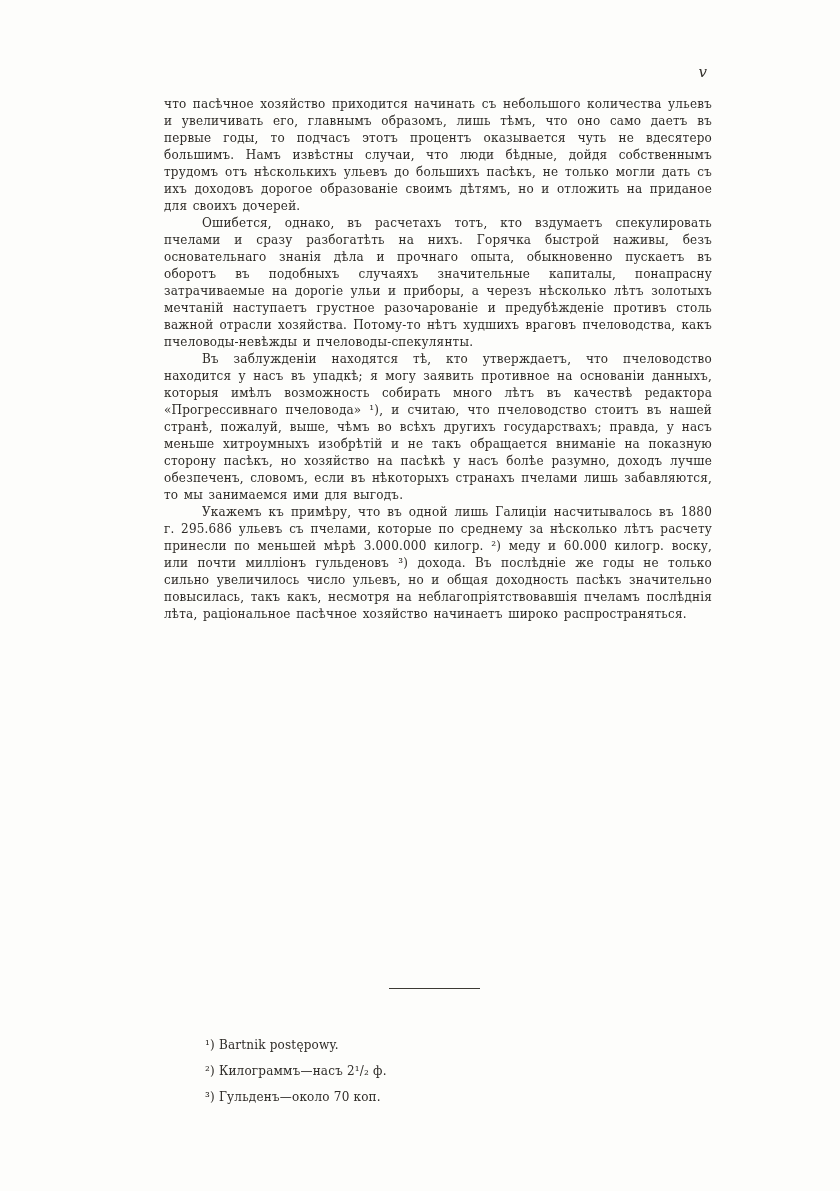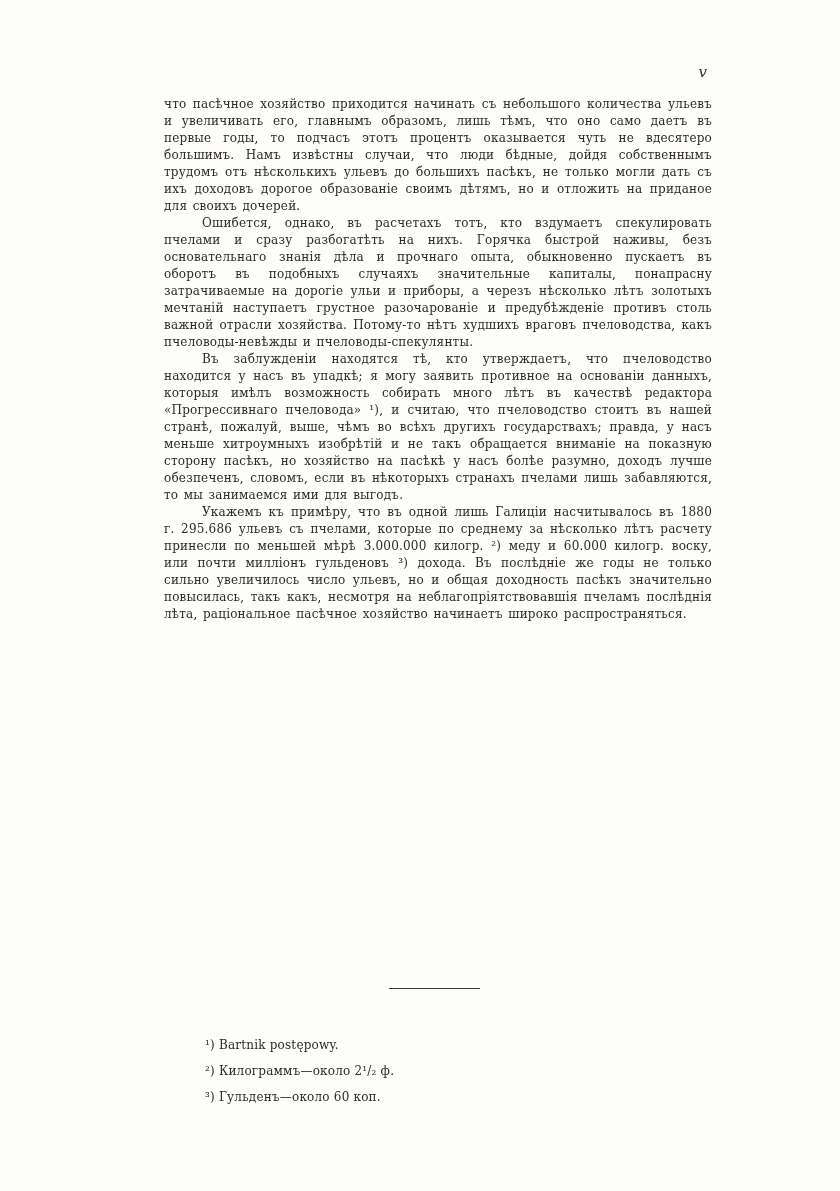--- a/index.html
+++ b/index.html
@@ -79,17 +79,17 @@
     <p class="para first">что пасѣчное хозяйство приходится начинать съ небольшого количества ульевъ и увеличивать его, главнымъ образомъ, лишь тѣмъ, что оно само даетъ въ первые годы, то подчасъ этотъ процентъ оказывается чуть не вдесятеро большимъ. Намъ извѣстны случаи, что люди бѣдные, дойдя собственнымъ трудомъ отъ нѣсколькихъ ульевъ до большихъ пасѣкъ, не только могли дать съ ихъ доходовъ дорогое образованіе своимъ дѣтямъ, но и отложить на приданое для своихъ дочерей.</p>
     <p class="para">Ошибется, однако, въ расчетахъ тотъ, кто вздумаетъ спекулировать пчелами и сразу разбогатѣть на нихъ. Горячка быстрой наживы, безъ основательнаго знанія дѣла и прочнаго опыта, обыкновенно пускаетъ въ оборотъ въ подобныхъ случаяхъ значительные капиталы, понапрасну затрачиваемые на дорогіе ульи и приборы, а черезъ нѣсколько лѣтъ золотыхъ мечтаній наступаетъ грустное разочарованіе и предубѣжденіе противъ столь важной отрасли хозяйства. Потому-то нѣтъ худшихъ враговъ пчеловодства, какъ пчеловоды-невѣжды и пчеловоды-спекулянты.</p>
     <p class="para">Въ заблужденіи находятся тѣ, кто утверждаетъ, что пчеловодство находится у насъ въ упадкѣ; я могу заявить противное на основаніи данныхъ, которыя имѣлъ возможность собирать много лѣтъ въ качествѣ редактора «Прогрессивнаго пчеловода» ¹), и считаю, что пчеловодство стоитъ въ нашей странѣ, пожалуй, выше, чѣмъ во всѣхъ другихъ государствахъ; правда, у насъ меньше хитроумныхъ изобрѣтій и не такъ обращается вниманіе на показную сторону пасѣкъ, но хозяйство на пасѣкѣ у насъ болѣе разумно, доходъ лучше обезпеченъ, словомъ, если въ нѣкоторыхъ странахъ пчелами лишь забавляются, то мы занимаемся ими для выгодъ.</p>
     <p class="para">Укажемъ къ примѣру, что въ одной лишь Галиціи насчитывалось въ 1880 г. 295.686 ульевъ съ пчелами, которые по среднему за нѣсколько лѣтъ расчету принесли по меньшей мѣрѣ 3.000.000 килогр. ²) меду и 60.000 килогр. воску, или почти милліонъ гульденовъ ³) дохода. Въ послѣдніе же годы не только сильно увеличилось число ульевъ, но и общая доходность пасѣкъ значительно повысилась, такъ какъ, несмотря на неблагопріятствовавшія пчеламъ послѣднія лѣта, раціональное пасѣчное хозяйство начинаетъ широко распространяться.</p>
   </div>
 
   <div class="divider"></div>
 
   <div class="footnotes">
     <p class="footnote">¹) Bartnik postępowy.</p>
-    <p class="footnote">²) Килограммъ—около 2¹/₂ ф.</p>
-    <p class="footnote">³) Гульденъ—около 60 коп.</p>
+    <p class="footnote">²) Килограммъ—насъ 2¹/₂ ф.</p>
+    <p class="footnote">³) Гульденъ—около 70 коп.</p>
   </div>
 
 </div>
 
 </body></html>

